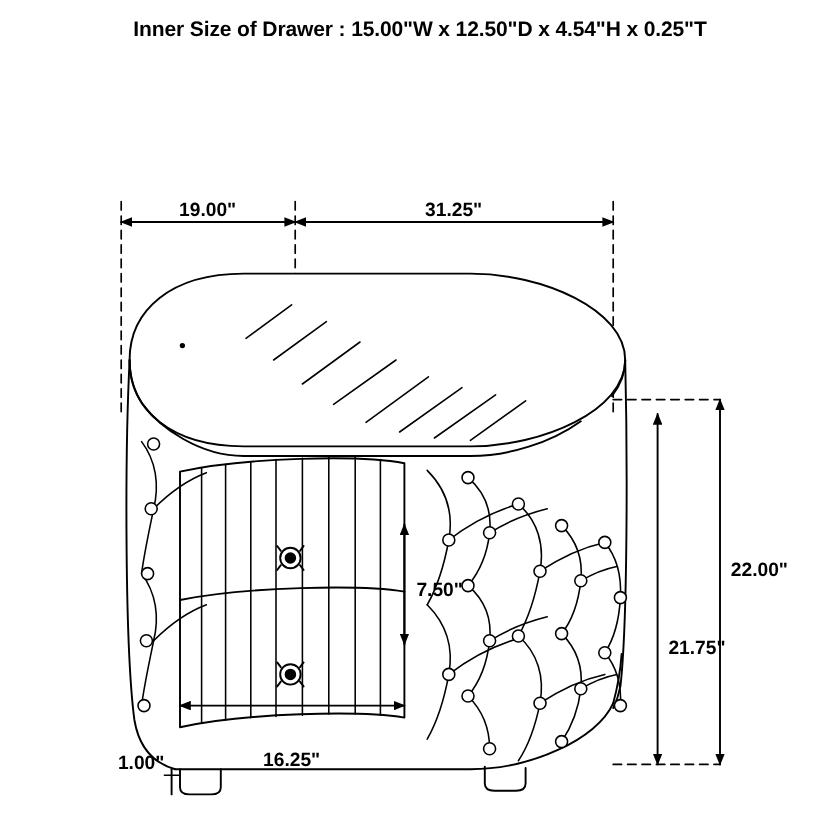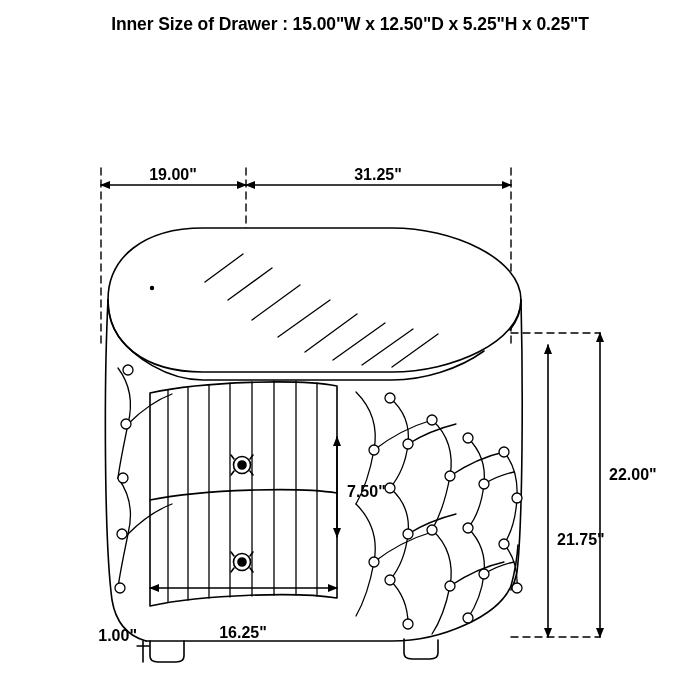--- a/index.html
+++ b/index.html
@@ -43,21 +43,21 @@
     font-size: 16px;
     font-weight: bold;
     fill: #000000;
   }
 </style>
 </head>
 <body>
 
 <div id="stage">
 
-  <div id="title">Inner Size of Drawer : 15.00"W x 12.50"D x 5.25"H x 0.25"T</div>
+  <div id="title">Inner Size of Drawer : 15.00"W x 12.50"D x 4.54"H x 0.25"T</div>
 
   <svg id="drawing" viewBox="0 0 700 700">
     <defs>
       <marker id="arrH" markerWidth="10" markerHeight="8" refX="9" refY="4" orient="auto" markerUnits="userSpaceOnUse">
         <path d="M0,0 L10,4 L0,8 z" fill="#000"></path>
       </marker>
       <marker id="arrHs" markerWidth="10" markerHeight="8" refX="1" refY="4" orient="auto" markerUnits="userSpaceOnUse">
         <path d="M10,0 L0,4 L10,8 z" fill="#000"></path>
       </marker>
     </defs>

